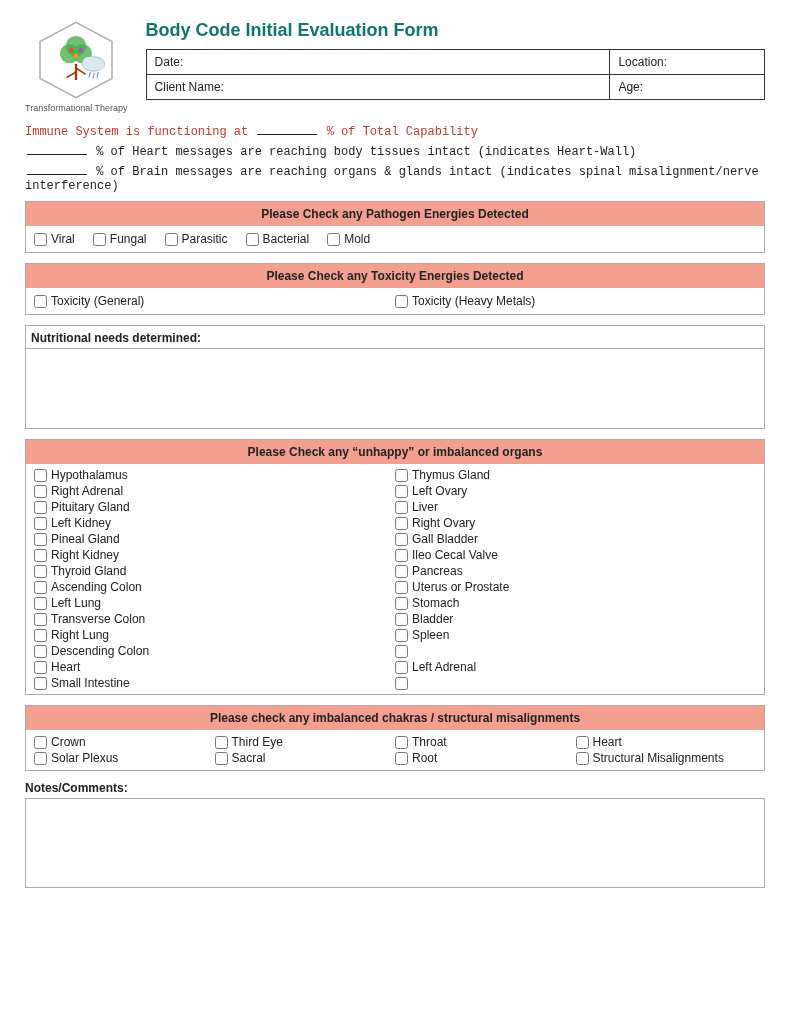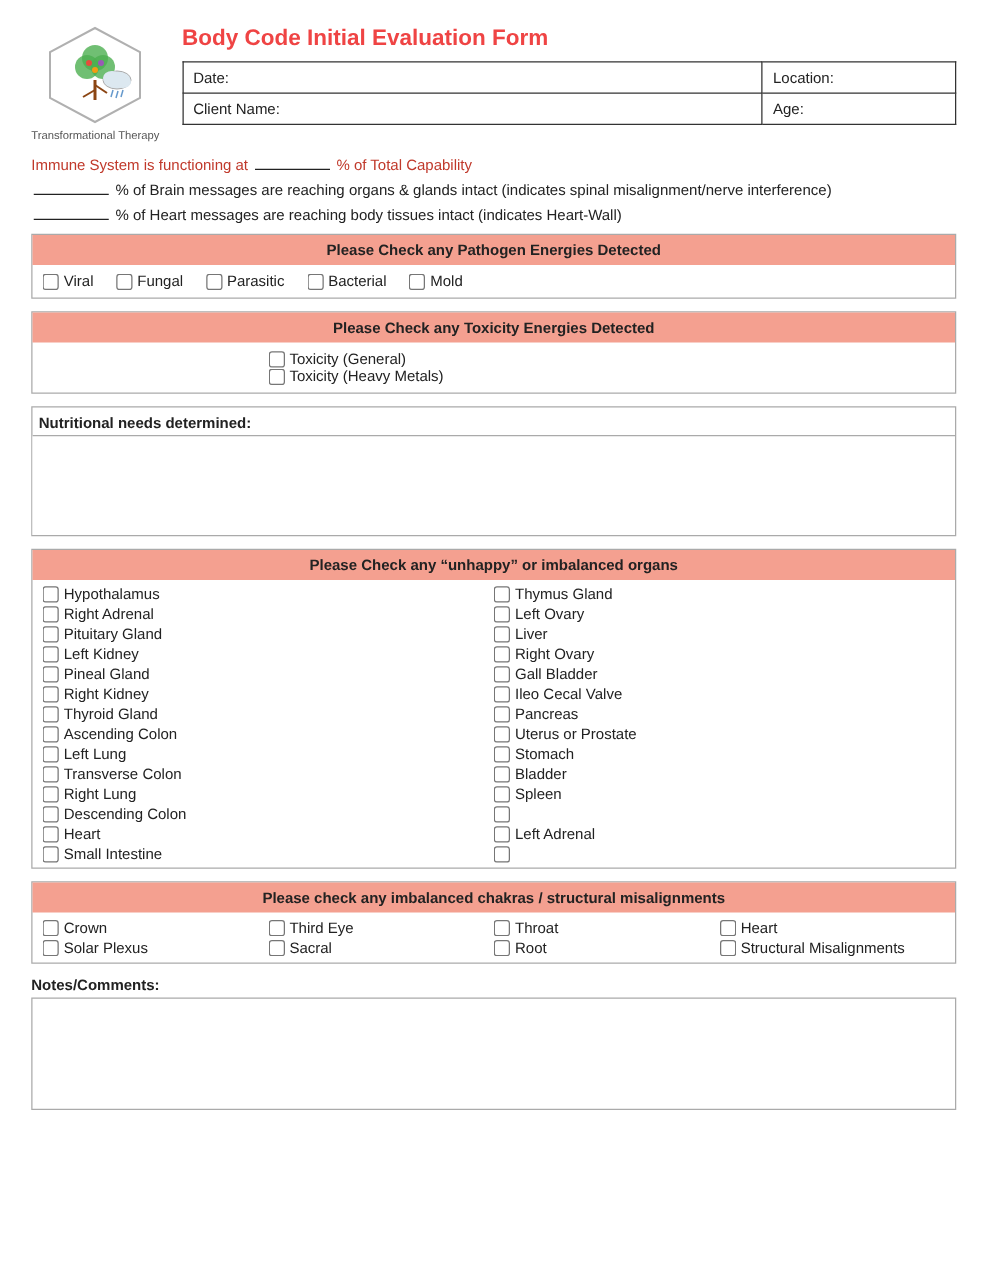--- a/index.html
+++ b/index.html
@@ -33,40 +33,41 @@
       color: #555;
       text-align: center;
       margin-top: 3px;
     }
     .header-right {
       flex: 1;
     }
     .form-title {
       font-size: 18px;
       font-weight: bold;
-      color: #ef4444;
+      color: #0f766e;
       margin-bottom: 8px;
     }
     .header-table {
       width: 100%;
       border-collapse: collapse;
       border: 1px solid #333;
     }
     .header-table td {
       border: 1px solid #333;
       padding: 5px 8px;
       font-size: 12px;
     }
     .intro-section {
       margin: 12px 0 8px 0;
     }
     .intro-line {
       font-size: 12px;
       margin-bottom: 6px;
       color: #c0392b;
+      font-family: Liberation Mono, monospace;
     }
     .intro-line span.black {
       color: #222;
     }
     .blank-line {
       display: inline-block;
       width: 60px;
       border-bottom: 1px solid #222;
       margin: 0 2px;
     }
@@ -151,21 +152,20 @@
       padding: 5px;
       font-size: 12px;
       outline: none;
       display: block;
     }
     .toxicity-row {
       display: flex;
       align-items: center;
       padding: 6px 8px;
       gap: 0;
-      flex-direction: column;
     }
     .toxicity-item {
       display: flex;
       align-items: center;
       width: 50%;
     }
     .toxicity-item input[type="checkbox"] {
       margin-right: 4px;
       width: 13px;
       height: 13px;
@@ -221,25 +221,25 @@
 </div>
 
 <div class="intro-section">
   <div class="intro-line">
     <span>Immune System is functioning at</span>
     <span class="blank-line"></span>
     <span>% of Total Capability</span>
   </div>
   <div class="intro-line">
     <span class="blank-line"></span>
-    <span class="black">% of Brain messages are reaching organs &amp; glands intact (indicates spinal misalignment/nerve interference)</span>
+    <span class="black">% of Heart messages are reaching body tissues intact (indicates Heart-Wall)</span>
   </div>
   <div class="intro-line">
     <span class="blank-line"></span>
-    <span class="black">% of Heart messages are reaching body tissues intact (indicates Heart-Wall)</span>
+    <span class="black">% of Brain messages are reaching organs &amp; glands intact (indicates spinal misalignment/nerve interference)</span>
   </div>
 </div>
 
 <div class="section-box">
   <div class="section-header">Please Check any Pathogen Energies Detected</div>
   <div class="checkbox-row">
     <div class="checkbox-item">
       <input type="checkbox" style="">
       <label>Viral</label>
     </div>

